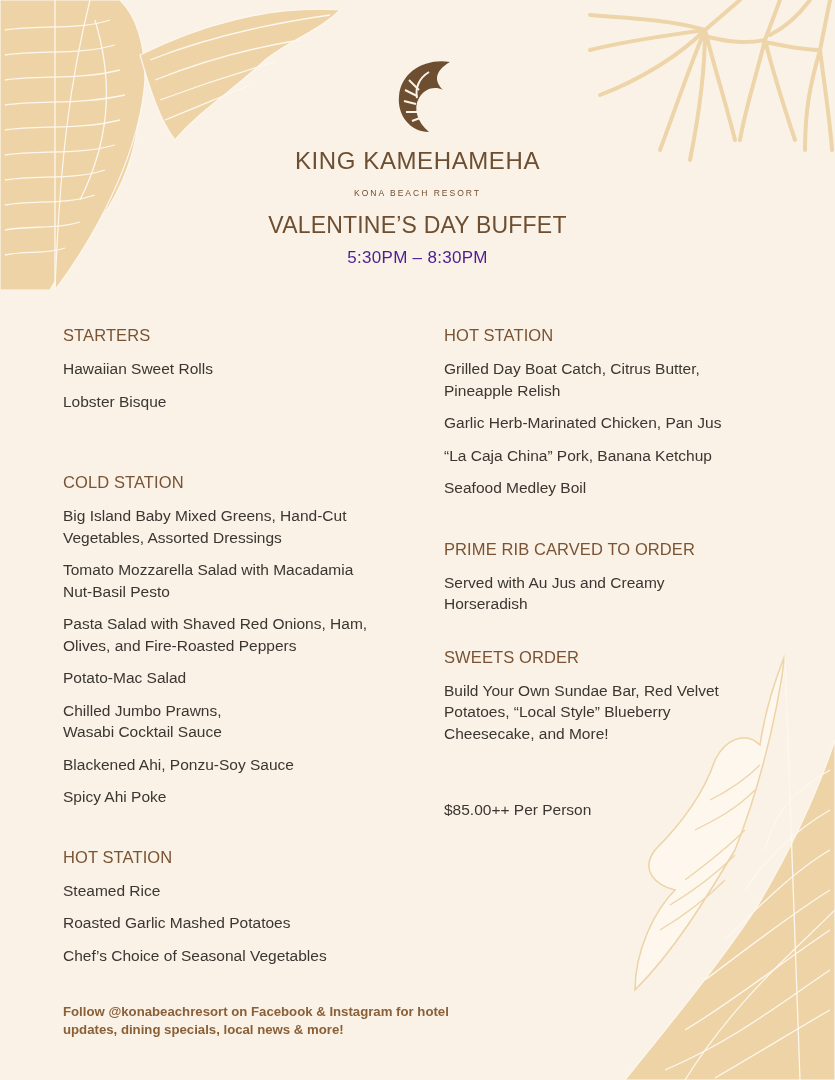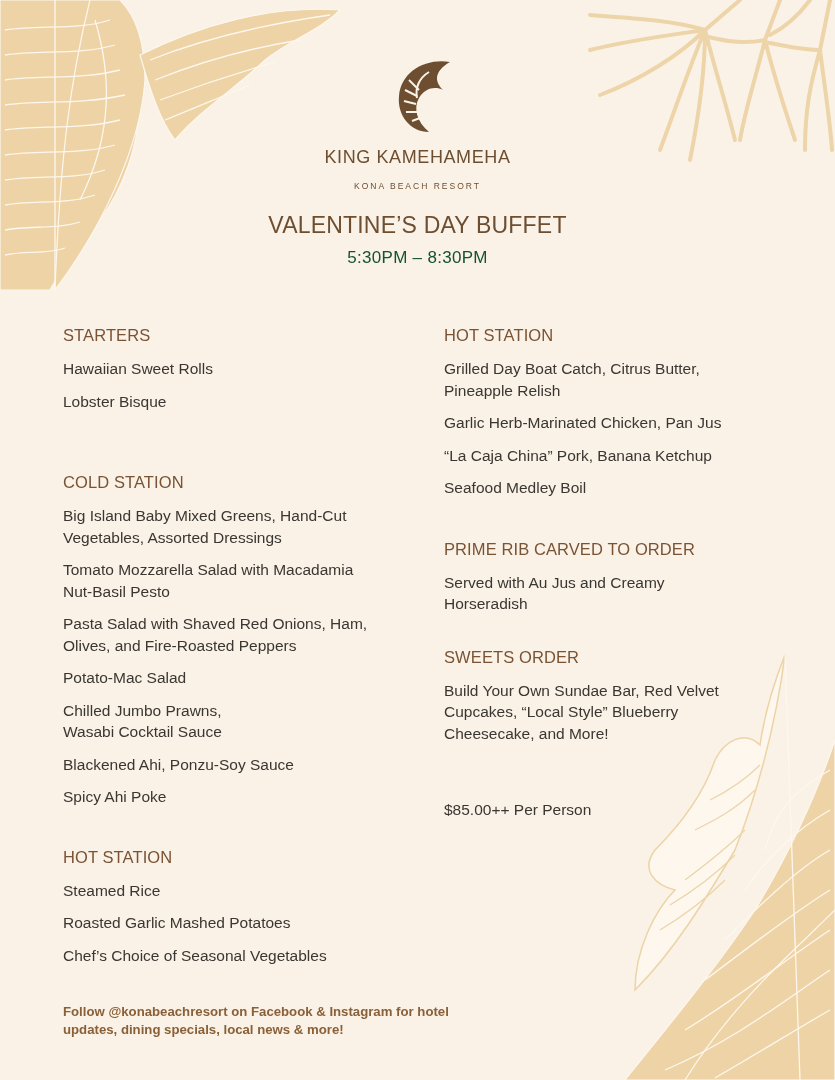--- a/index.html
+++ b/index.html
@@ -13,35 +13,35 @@
     .deco { position: absolute; pointer-events: none; }
     .deco svg { display: block; }
 
     .logo-wrap {
       position: absolute; left: 0; top: 58px; width: 835px;
       text-align: center;
     }
     .logo-mark { display: inline-block; width: 60px; height: 76px; margin-left: 14px; }
     .brand-name {
       margin-top: 9px;
-      font-size: 18px; letter-spacing: 0.6px; color: #6e4e31;
+      font-size: 24px; letter-spacing: 0.6px; color: #6e4e31;
     }
     .brand-sub {
       margin-top: 13px;
       font-size: 8.5px; letter-spacing: 2px; color: #6e4e31;
     }
     .title {
       position: absolute; left: 0; width: 835px; top: 212px;
       text-align: center;
       font-size: 23px; font-weight: 400; color: #6e4e31; letter-spacing: 0.2px;
     }
     .time {
       position: absolute; left: 0; width: 835px; top: 248px;
       text-align: center;
-      font-size: 17px; color: #14532d; letter-spacing: 0.3px;
+      font-size: 17px; color: #4c1d95; letter-spacing: 0.3px;
     }
 
     .col { position: absolute; width: 360px; }
     .col-left { left: 63px; top: 325px; }
     .col-right { left: 444px; top: 325px; width: 320px; }
 
     .section { margin-bottom: 38px; }
     .section-title {
       font-size: 16.5px; color: #7a5334; letter-spacing: 0.1px;
       height: 20px; line-height: 20px;
@@ -197,19 +197,19 @@
     <div class="item">Garlic Herb-Marinated Chicken, Pan Jus</div>
     <div class="item">“La Caja China” Pork, Banana Ketchup</div>
     <div class="item">Seafood Medley Boil</div>
   </div>
   <div class="section" style="margin-bottom:32px;">
     <div class="section-title">PRIME RIB CARVED TO ORDER</div>
     <div class="item" style="width:260px;">Served with Au Jus and Creamy Horseradish</div>
   </div>
   <div class="section">
     <div class="section-title">SWEETS ORDER</div>
-    <div class="item" style="width:300px;">Build Your Own Sundae Bar, Red Velvet Cupcakes, “Local Style” Blueberry Cheesecake, and More!</div>
+    <div class="item" style="width:300px;">Build Your Own Sundae Bar, Red Velvet Potatoes, “Local Style” Blueberry Cheesecake, and More!</div>
   </div>
 </div>
 
 <div class="price">$85.00++ Per Person</div>
 
 <div class="footer">Follow @konabeachresort on Facebook &amp; Instagram for hotel updates, dining specials, local news &amp; more!</div>
 
 </body></html>

